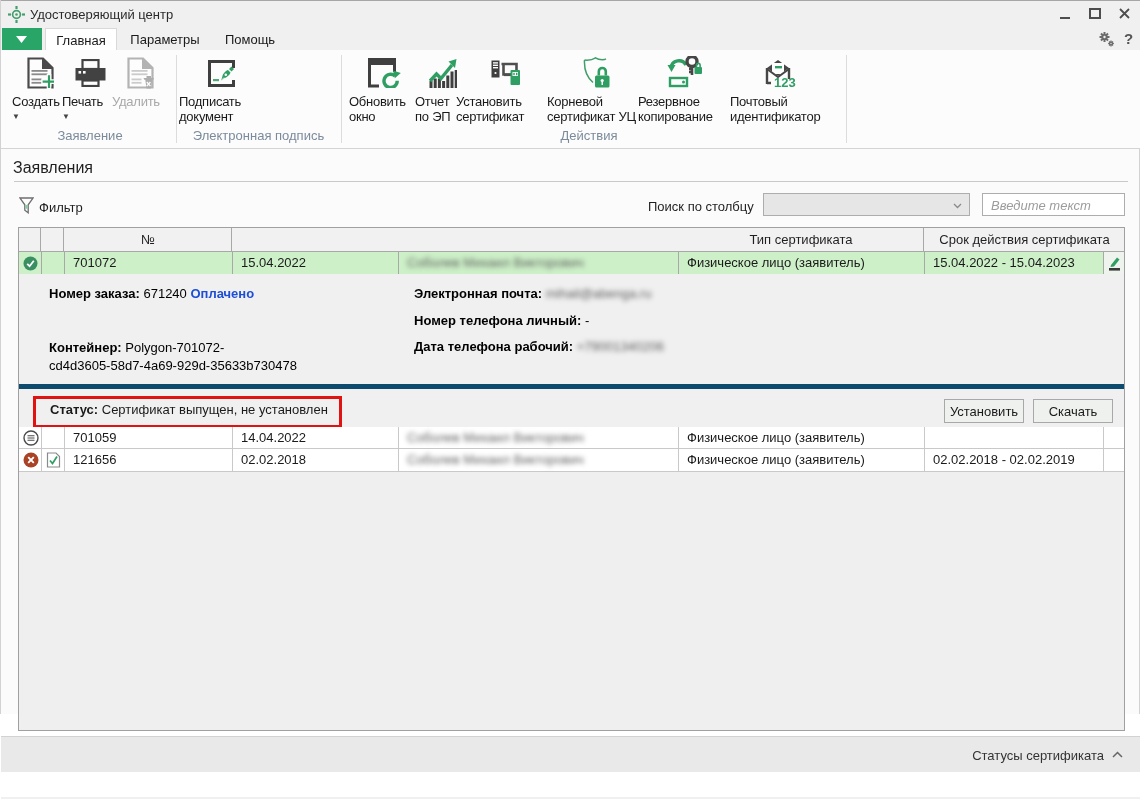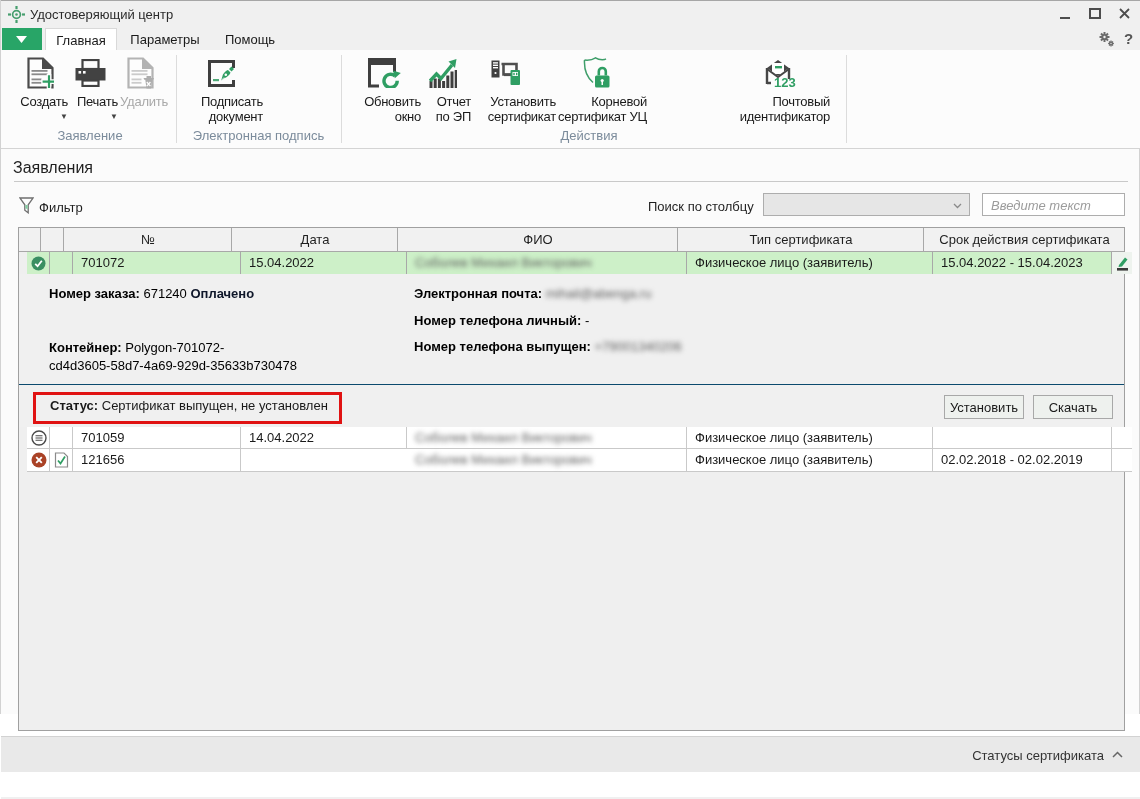--- a/index.html
+++ b/index.html
@@ -13,45 +13,45 @@
 #tabrow { position:absolute; left:0; top:27px; width:1140px; height:23px; background:#f0f0f0; }
 #appbtn { position:absolute; left:1px; top:1px; width:40px; height:22px; background:#28a567; }
 #appbtn svg { position:absolute; left:14px; top:8px; }
 .tab { position:absolute; top:1px; height:22px; font-size:13px; color:#1a1a1a; text-align:center; line-height:23px; }
 #tab1 { left:44px; width:72px; background:#fff; border:1px solid #d9d9d9; border-bottom:none;text-align:center; }
 #tab2 { left:128px; width:72px; }
 #tab3 { left:218px; width:62px; }
 
 #ribbon { position:absolute; left:0; top:50px; width:1140px; height:99px; background:#fcfcfc; border-bottom:1px solid #d4d4d4; }
 .rsep { position:absolute; top:5px; height:88px; width:1px; background:#dcdcdc; }
-.ritem { position:absolute; top:4px; text-align:right; color:#1a1a1a; font-size:13px; }
+.ritem { position:absolute; top:4px; text-align:left; color:#1a1a1a; font-size:13px; }
 .ritem .ic { height:38px; display:flex; align-items:center; justify-content:center; }
 .ritem .lbl { line-height:15px; margin-top:2px; letter-spacing:-0.25px; }
 .ritem.disabled { color:#a9a9a9; }
 .darr { font-size:8px; color:#444; line-height:9px; margin-top:3px; }
 .gcaption { position:absolute; top:78px; font-size:13px; color:#7b8b9b; text-align:center; }
 
 #h-zayav { position:absolute; left:12px; top:159px; font-size:16px; color:#1f1f1f; }
 #hr1 { position:absolute; left:13px; top:181px; width:1114px; height:1px; background:#c9c9c9; }
 #filter-lbl { position:absolute; left:38px; top:200px; font-size:13px; color:#1f1f1f; }
 #search-lbl { position:absolute; left:647px; top:199px; font-size:13px; color:#1f1f1f; }
 #combo { position:absolute; left:762px; top:193px; width:207px; height:23px; background:#e6e6e6; border:1px solid #adadad; }
 #input { position:absolute; left:981px; top:193px; width:143px; height:23px; background:#fff; border:1px solid #adadad; }
 #input .ph { position:absolute; left:8px; top:4px; font-size:13px; font-style:italic; color:#9c9c9c; }
 
 #grid { position:absolute; left:17px; top:227px; width:1107px; height:504px; border:1px solid #a0a0a0; background:#efefef; }
 .cellb { border-right:1px solid #a8a8a8; }
 #ghead { position:absolute; left:0; top:0; width:1105px; height:24px; background:#f1f1f1; border-bottom:1px solid #a8a8a8; }
 .hcell { position:absolute; top:0; height:23px; line-height:24px; text-align:center; font-size:13px; color:#1f1f1f; }
-.row { position:absolute; left:8px; width:1105px; }
+.row { position:absolute; left:0; width:1105px; }
 .cell { position:absolute; top:0; height:100%; font-size:13px; color:#1a1a1a; line-height:21px; padding-left:8px; }
 #row1 { top:24px; height:22px; background:#cdf0c8; }
 #row1 .cell { border-right:1px solid #a8a8a8; }
 #detail { position:absolute; left:0; top:46px; width:1105px; height:110px; background:#f0f0f0; font-size:13px; }
-#statusrow { position:absolute; left:0; top:156px; width:1105px; height:43px; background:#f0f0f0; border-top:1px solid #0c4a6e; }
+#statusrow { position:absolute; left:0; top:156px; width:1105px; height:43px; background:#f0f0f0; border-top:5px solid #0c4a6e; }
 #redbox { position:absolute; left:14px; top:7px; width:309px; height:32px; border:3px solid #e01212; }
 #status-text { position:absolute; left:31px; top:13px; font-size:13px; color:#1a1a1a; }
 .btn { position:absolute; top:10px; height:24px; background:#eef1ee; border:1px solid #a8a8a8; font-size:13px; color:#1a1a1a; text-align:center; line-height:23px; }
 #btn-inst { left:925px; width:80px; }
 #btn-down { left:1014px; width:80px; }
 #row2 { top:199px; height:22px; background:#fff; border-bottom:1px solid #c9c9c9; }
 #row3 { top:221px; height:23px; background:#fff; border-bottom:1px solid #c9c9c9; }
 #row2 .cell, #row3 .cell { border-right:1px solid #c9c9c9; }
 .blur { filter:blur(2.5px); color:#5e5e5e; }
 
@@ -235,20 +235,35 @@
         <path d="M1.5 3 C1 12 3.5 20 10 25.5" fill="none" stroke="#3f9e6a" stroke-width="1.5"></path>
         <rect x="12" y="18.5" width="14.5" height="12" rx="1.5" fill="#2f9e63"></rect>
         <path d="M15.8 18.5 v-4 a3.5 3.5 0 0 1 7 0 v4" fill="none" stroke="#2f9e63" stroke-width="2.6"></path>
         <circle cx="19.2" cy="23.5" r="1.6" fill="#fcfcfc"></circle>
         <rect x="18.5" y="24" width="1.5" height="4" fill="#fcfcfc"></rect>
       </svg>
         </div>
       <div class="lbl">Корневой<br>сертификат УЦ</div>
     </div>
 
+    <div class="ritem" style="left:637px;width:92px">
+      <div class="ic">
+          <svg width="36" height="34" viewBox="0 0 36 34">
+        <path d="M5 12 a8 8 0 0 1 15 -3" fill="none" stroke="#2f9e63" stroke-width="3.4"></path>
+        <path d="M1.5 9 h8 l-4 7 Z" fill="#2f9e63"></path>
+        <rect x="4" y="22" width="17" height="8" fill="none" stroke="#2f9e63" stroke-width="2.4"></rect>
+        <circle cx="17.5" cy="26" r="1.5" fill="#2f9e63"></circle>
+        <circle cx="26" cy="5.5" r="5" fill="none" stroke="#464646" stroke-width="3.4"></circle>
+        <path d="M26 9 V19 M26 13 h-3 M26 16 h-3" stroke="#464646" stroke-width="2.6"></path>
+        <rect x="28.5" y="11" width="7.5" height="7" rx="1" fill="#2f9e63"></rect>
+        <path d="M30.5 11 v-1.8 a1.8 1.8 0 0 1 3.6 0 V11" fill="none" stroke="#2f9e63" stroke-width="1.6"></path>
+      </svg>
+        </div>
+      <div class="lbl">Резервное<br>копирование</div>
+    </div>
 
     <div class="ritem" style="left:729px;width:100px">
       <div class="ic">
           <svg width="34" height="32" viewBox="0 0 34 32">
         <path d="M4 11 L15 3 L26 11 L15 19 Z" fill="#464646"></path>
         <rect x="9" y="6" width="12" height="11" fill="#fff"></rect>
         <rect x="12" y="9" width="7" height="2.4" fill="#2f9e63"></rect>
         <path d="M4 11 V27 M26 11 V22 M4 26 h4" fill="none" stroke="#464646" stroke-width="2.4"></path>
         <path d="M4 12 L15 20 L26 12" fill="none" stroke="#464646" stroke-width="2"></path>
         <text x="11" y="30" font-family="Liberation Sans" font-size="13" font-weight="bold" fill="#2f9e63">123</text>
@@ -274,22 +289,20 @@
       </svg>
     </div>
   <div id="input">
       <span class="ph">Введите текст</span>
     </div>
   <div id="grid">
     <div id="ghead">
       <div class="hcell cellb" style="left:0;width:22px"></div>
       <div class="hcell cellb" style="left:23px;width:22px"></div>
       <div class="hcell cellb" style="left:46px;width:167px">№</div>
-      <div class="hcell cellb" style="left:214px;width:165px">Дата</div>
-      <div class="hcell cellb" style="left:380px;width:279px">ФИО</div>
       <div class="hcell" style="left:906px;width:199px">Срок действия сертификата</div>
       <div class="hcell cellb" style="left:660px;width:245px">Тип сертификата</div>
     </div>
     <div class="row" id="row1">
       <div class="cell" style="left:0;width:23px;padding:0">
         <svg style="margin:4px 0 0 4px" width="15" height="15" viewBox="0 0 15 15">
           <circle cx="7.5" cy="7.5" r="7" fill="#3a8f62"></circle>
           <path d="M4.2 7.8 L6.6 10.2 L10.8 4.8" fill="none" stroke="#fff" stroke-width="1.8"></path>
         </svg>
       </div>
@@ -300,25 +313,25 @@
       <div class="cell" style="left:660px;width:246px">Физическое лицо (заявитель)</div>
       <div class="cell" style="left:906px;width:179px">15.04.2022 - 15.04.2023</div>
       <div class="cell" style="left:1085px;width:20px;padding:0;background:#eef3ee;border-right:none">
         <svg style="margin:3px 0 0 2px" width="16" height="16" viewBox="0 0 16 16">
           <path d="M5 10 L11 2.5 L13.5 4.5 L8 11.5 L4.5 12 Z" fill="#2f9e63"></path>
           <rect x="3" y="13" width="11" height="2.6" fill="#3a3a3a"></rect>
         </svg>
       </div>
     </div>
     <div id="detail">
-      <div class="abs" style="left:30px;top:12px"><b>Номер заказа:</b> 671240 <b style="color:#0f172a">Оплачено</b></div>
+      <div class="abs" style="left:30px;top:12px"><b>Номер заказа:</b> 671240 <b style="color:#1d4ed8">Оплачено</b></div>
       <div class="abs" style="left:395px;top:12px"><b>Электронная почта:</b> <span class="blur">mihail@abenga.ru</span></div>
       <div class="abs" style="left:395px;top:39px"><b>Номер телефона личный:</b> -</div>
       <div class="abs" style="left:30px;top:65px;line-height:18px"><b>Контейнер:</b> Polygon-701072-<br>cd4d3605-58d7-4a69-929d-35633b730478</div>
-      <div class="abs" style="left:395px;top:65px"><b>Номер телефона выпущен:</b> <span class="blur">+79001340206</span></div>
+      <div class="abs" style="left:395px;top:65px"><b>Дата телефона рабочий:</b> <span class="blur">+79001340206</span></div>
     </div>
     <div id="statusrow">
       <div id="redbox"></div>
       <div id="status-text"><b>Статус:</b> Сертификат выпущен, не установлен</div>
       <div class="btn" id="btn-inst">Установить</div>
       <div class="btn" id="btn-down">Скачать</div>
     </div>
     <div class="row" id="row2">
       <div class="cell" style="left:0;width:23px;padding:0">
         <svg style="margin:3px 0 0 4px" width="16" height="16" viewBox="0 0 16 16">
@@ -341,20 +354,21 @@
           <path d="M5.2 5.2 L10.8 10.8 M10.8 5.2 L5.2 10.8" stroke="#fff" stroke-width="1.9"></path>
         </svg>
       </div>
       <div class="cell" style="left:23px;width:23px;padding:0">
         <svg style="margin:3px 0 0 4px" width="15" height="16" viewBox="0 0 15 16">
           <path d="M1.5 1 H10 L13.5 4.5 V15 H1.5 Z" fill="#fff" stroke="#8a8a8a" stroke-width="1.2"></path>
           <path d="M4 8.5 L6.5 11.5 L11 4.5" fill="none" stroke="#2f9e63" stroke-width="1.7"></path>
         </svg>
       </div>
       <div class="cell" style="left:46px;width:168px">121656</div>
+      <div class="cell" style="left:214px;width:166px">02.02.2018</div>
       <div class="cell" style="left:380px;width:280px"><span class="blur">Соболев Михаил Викторович</span></div>
       <div class="cell" style="left:660px;width:246px">Физическое лицо (заявитель)</div>
       <div class="cell" style="left:906px;width:179px">02.02.2018 - 02.02.2019</div>
       <div class="cell" style="left:1085px;width:20px;border-right:none"></div>
     </div>
   </div>
   <div id="statuses">
       <span class="t">Статусы сертификата</span>
     <svg class="abs" style="right:18px;top:14px" width="11" height="7" viewBox="0 0 11 7">
         <path d="M1 6 L5.5 1.5 L10 6" fill="none" stroke="#666" stroke-width="1.5"></path>

